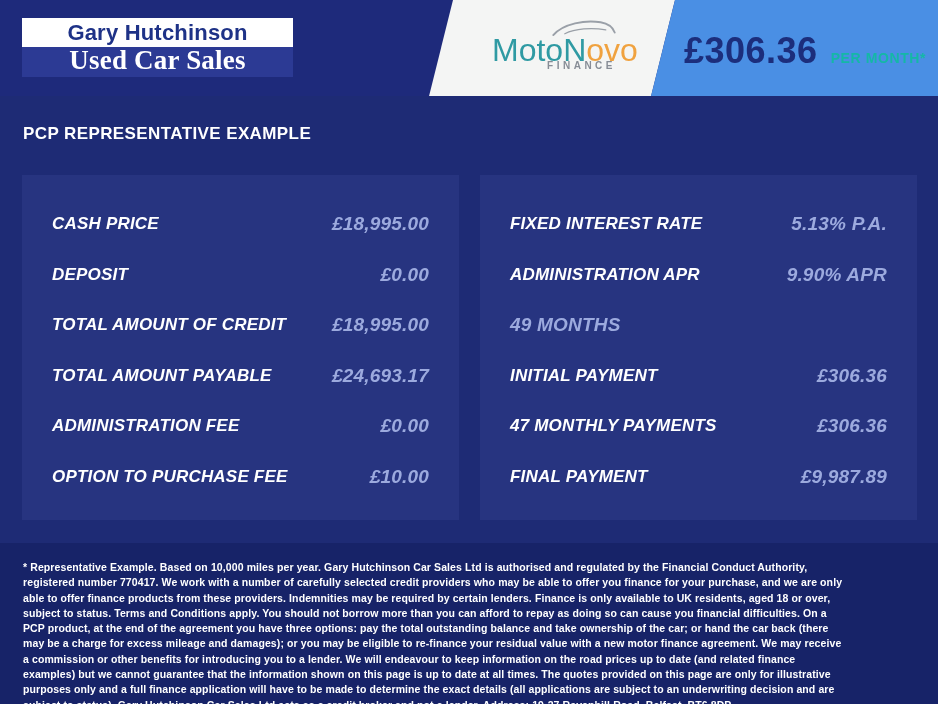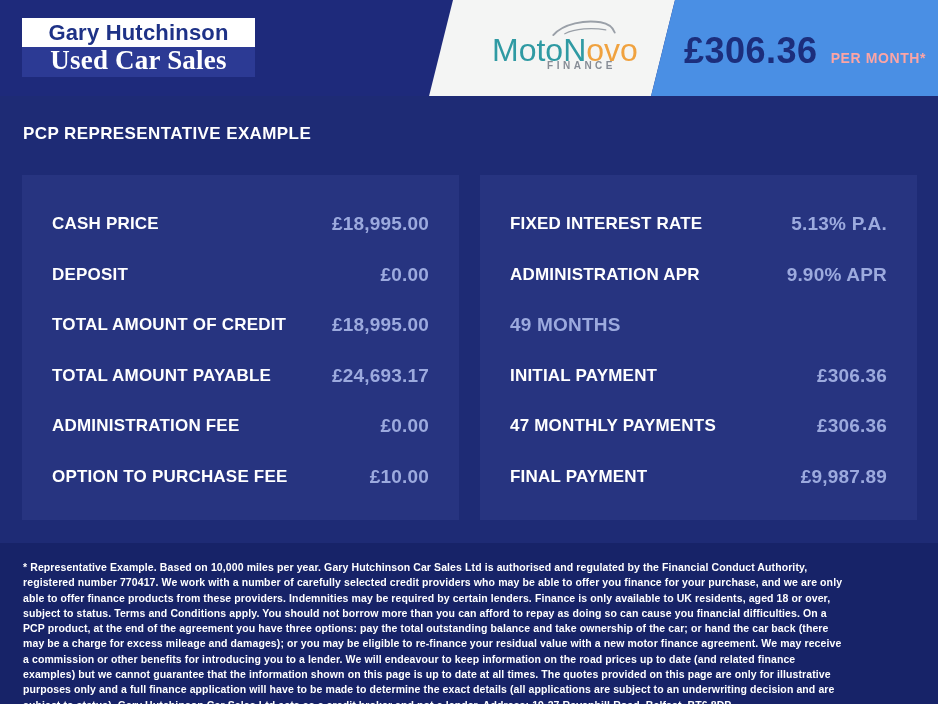--- a/index.html
+++ b/index.html
@@ -6,42 +6,42 @@
   .page{
     position:relative;width:938px;height:704px;overflow:hidden;
     background:#1e2b75;font-family:"Liberation Sans",sans-serif;
     -webkit-font-smoothing:antialiased;
   }
   
   .header{position:relative;width:100%;height:96px;background:#1e2a7b;overflow:hidden;}
   .strip{position:absolute;top:0;height:96px;transform-origin:top left;transform:skewX(-14deg);}
   .strip-white{left:453px;width:222px;background:#f4f5f4;}
   .strip-blue{left:675px;width:330px;background:#4a8fe4;}
-  .dealer-logo{position:absolute;left:22px;top:18px;width:233px;}
+  .dealer-logo{position:absolute;left:22px;top:18px;width:271px;}
   .dealer-top{background:#ffffff;height:29px;display:flex;align-items:center;justify-content:center;}
   .dealer-line1{color:#1e3287;font-weight:700;font-size:22px;letter-spacing:0.2px;}
   .dealer-band{background:#2c3a94;height:30px;display:flex;align-items:center;justify-content:center;}
   .dealer-line2{color:#ffffff;font-weight:700;font-size:27px;letter-spacing:0.2px;margin-top:-3px;white-space:nowrap;font-family:Liberation Serif, serif;}
   
   .mn-logo{position:absolute;left:492px;top:18px;width:126px;height:58px;}
   .mn-swoosh{position:absolute;right:2px;top:0;width:64px;height:20px;}
   .mn-text{position:absolute;left:0;top:14px;font-size:32px;font-weight:400;white-space:nowrap;}
   .mn-teal{color:#2f9aa3;}
   .mn-orange{color:#f0a23f;}
   .mn-finance{position:absolute;right:2px;top:42px;font-size:10px;font-weight:700;
     letter-spacing:3.5px;color:#878d96;}
   
   .price-wrap{position:absolute;left:684px;top:30px;display:flex;align-items:baseline;white-space:nowrap;}
   .price-amount{color:#1c2e7c;font-size:36px;font-weight:700;letter-spacing:0.5px;}
-  .price-suffix{color:#fca5a5;font-size:14px;font-weight:700;letter-spacing:0.6px;margin-left:13px;}
+  .price-suffix{color:#14b8a6;font-size:14px;font-weight:700;letter-spacing:0.6px;margin-left:13px;}
   
   .main{padding-top:29px;}
   .heading{color:#ffffff;font-size:17px;font-weight:700;letter-spacing:0.4px;
     margin:0 0 8px 23px;line-height:18px;}
-  .panels{display:flex;gap:21px;margin:32px 21px 0 22px;}
+  .panels{display:flex;gap:21px;margin:32px 21px 0 22px;font-style:italic;}
   .panel{flex:1;height:345px;background:#273480;padding:24px 30px 0 30px;box-sizing:border-box;}
   .row{display:flex;justify-content:space-between;align-items:center;height:50.5px;}
   .lbl{color:#ffffff;font-size:17px;font-weight:700;letter-spacing:0.2px;white-space:nowrap;}
   .val{color:#9caade;font-size:19px;font-weight:700;letter-spacing:0.2px;white-space:nowrap;}
   
   .footer{margin-top:23px;height:161px;background:#172368;box-sizing:border-box;
     padding:17px 0 0 23px;}
   .footnote{width:820px;color:#ffffff;font-size:10.5px;font-weight:700;
     line-height:15.3px;letter-spacing:0.1px;margin:0;}
 </style>

